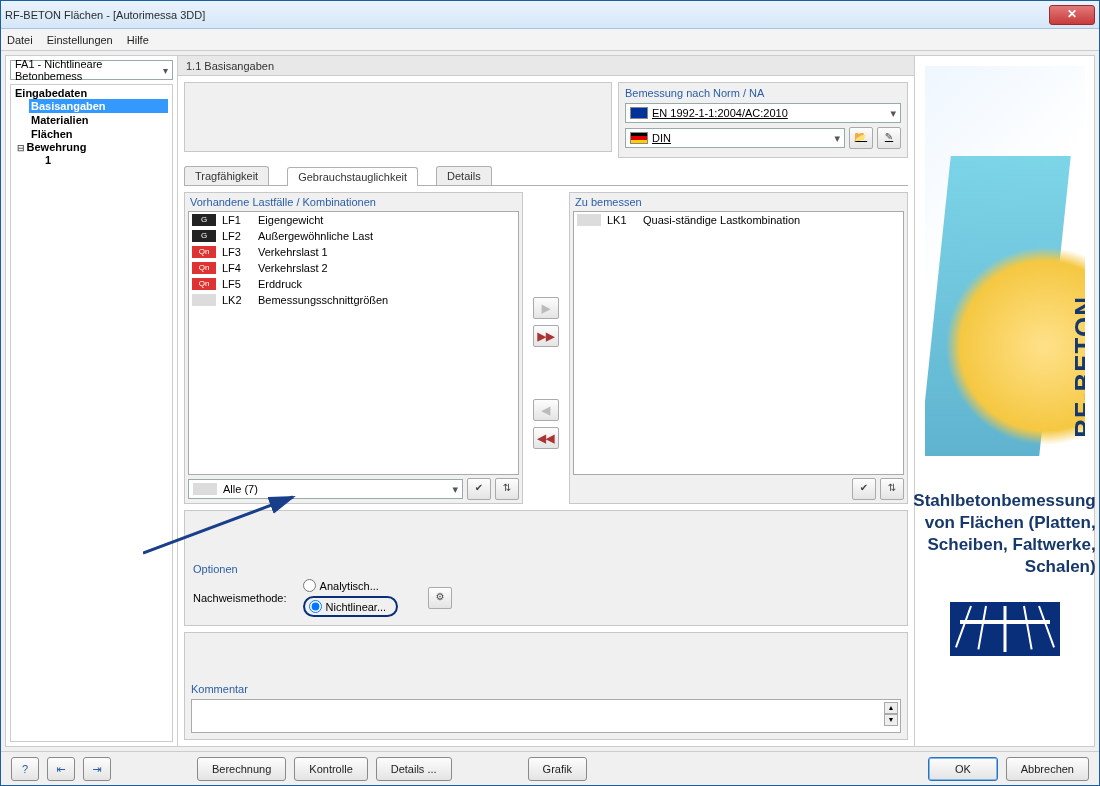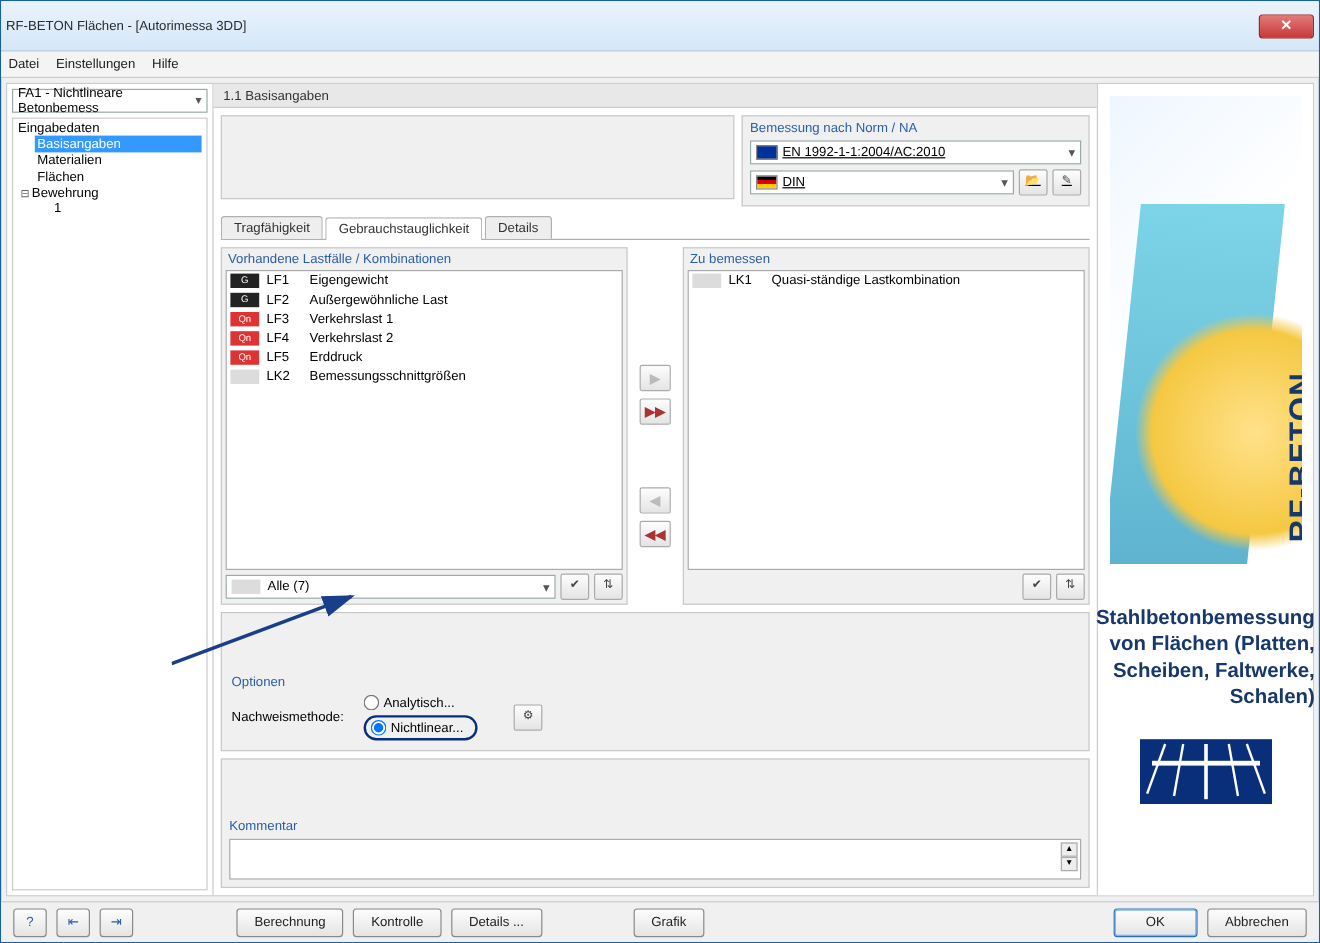--- a/index.html
+++ b/index.html
@@ -1,47 +1,47 @@
 <!DOCTYPE html>
 <html><head>
 <meta charset="utf-8">
 <style>
 * { box-sizing: border-box; font-family: "Segoe UI", Tahoma, sans-serif; font-size: 11px; }
 body { margin: 0; background: #fff; }
 .window { width: 1100px; height: 786px; border: 1px solid #1a5fa0; background: #f0f0f0; display: flex; flex-direction: column; }
-.titlebar { height: 42px; background: linear-gradient(#eaf3fc, #d5e7f8); display: flex; align-items: center; padding: 0 4px; border-bottom: 1px solid #a9c3de; }
+.titlebar { height: 28px; background: linear-gradient(#eaf3fc, #d5e7f8); display: flex; align-items: center; padding: 0 4px; border-bottom: 1px solid #a9c3de; }
 .title-text { color: #2b2b2b; flex: 1; }
 .close-btn { width: 46px; height: 20px; background: linear-gradient(#e27a7a, #c83a3a); border: 1px solid #9a2a2a; border-radius: 3px; color: #fff; text-align: center; line-height: 16px; font-weight: bold; font-size: 12px; }
 .menubar { height: 22px; background: #f4f4f4; border-bottom: 1px solid #ccc; display: flex; align-items: center; padding: 0 6px; gap: 14px; }
 .menubar span { color: #222; }
 .body { flex: 1; display: flex; border: 1px solid #ccc; margin: 4px; background: #fff; }
 .left-col { width: 172px; border-right: 1px solid #ccc; display: flex; flex-direction: column; }
 .combo { height: 20px; border: 1px solid #9aa; background: #fff; margin: 4px; display: flex; align-items: center; padding: 0 4px; position: relative; }
 .combo::after { content: "▾"; position: absolute; right: 4px; color: #555; font-size: 10px; }
-.tree { flex: 1; border: 1px solid #ccc; margin: 0 4px 4px 4px; background: #fff; padding: 2px 4px; }
+.tree { flex: 1; border: 1px solid #ccc; margin: 0 4px 4px 4px; background: #fff; padding: 2px 4px; font-weight: bold; }
 .tree-root { color: #000; }
 .tree-item { padding: 1px 2px; margin-left: 14px; color: #000; }
 .tree-item.sel { background: #3399ff; color: #fff; }
 .tree-exp { color: #666; font-size: 9px; margin-right: 2px; }
 .center-col { flex: 1; display: flex; flex-direction: column; }
 .center-header { height: 20px; background: #e8e8e8; border-bottom: 1px solid #ccc; display: flex; align-items: center; padding: 0 8px; color: #333; }
 .center-body { flex: 1; padding: 6px; display: flex; flex-direction: column; gap: 6px; position: relative; }
 .top-row { display: flex; gap: 6px; }
 .blank-panel { flex: 1; border: 1px solid #c8c8c8; background: #f0f0f0; height: 70px; }
 .norm-panel { width: 290px; border: 1px solid #c8c8c8; background: #f0f0f0; padding: 4px 6px; }
 .norm-title { color: #2a5da8; margin-bottom: 4px; }
 .norm-row { display: flex; gap: 4px; margin-bottom: 4px; align-items: center; text-decoration: underline; }
 .norm-combo { flex: 1; height: 20px; border: 1px solid #9aa; background: #fff; display: flex; align-items: center; padding: 0 4px; gap: 4px; position: relative; }
 .norm-combo::after { content: "▾"; position: absolute; right: 4px; color: #555; }
 .flag { width: 18px; height: 12px; border: 1px solid #888; display: inline-block; }
 .flag-eu { background: #003399; }
 .flag-de { background: linear-gradient(#000 33%, #d00 33% 66%, #ffce00 66%); }
 .tool-btn { width: 24px; height: 22px; border: 1px solid #aaa; background: linear-gradient(#fdfdfd,#e4e4e4); border-radius: 2px; text-align: center; line-height: 18px; font-size: 10px; color: #444; }
 .tabs { display: flex; border-bottom: 1px solid #b0b0b0; margin-top: 2px; }
-.tab { padding: 3px 10px; border: 1px solid #b0b0b0; border-bottom: none; background: #eee; margin-right: 2px; border-radius: 3px 3px 0 0; color: #333; }
+.tab { padding: 3px 10px; border: 1px solid #b0b0b0; border-bottom: none; background: #eee; margin-right: 18px; border-radius: 3px 3px 0 0; color: #333; }
 .tab.active { background: #fff; position: relative; top: 1px; }
 .lists-row { display: flex; gap: 6px; flex: 1; min-height: 0; }
 .list-panel { flex: 1; border: 1px solid #c8c8c8; background: #f0f0f0; display: flex; flex-direction: column; padding: 3px; }
 .list-title { color: #2a5da8; margin: 0 0 3px 2px; }
 .list-box { flex: 1; background: #fff; border: 1px solid #aaa; overflow: auto; }
 .list-row { display: flex; align-items: center; height: 16px; padding: 0 3px; gap: 6px; }
 .tag { width: 24px; height: 12px; color: #fff; font-size: 8px; text-align: center; line-height: 12px; }
 .tag-G { background: #222; }
 .tag-Qn { background: #d33; }
 .tag-blank { background: #dcdcdc; }

